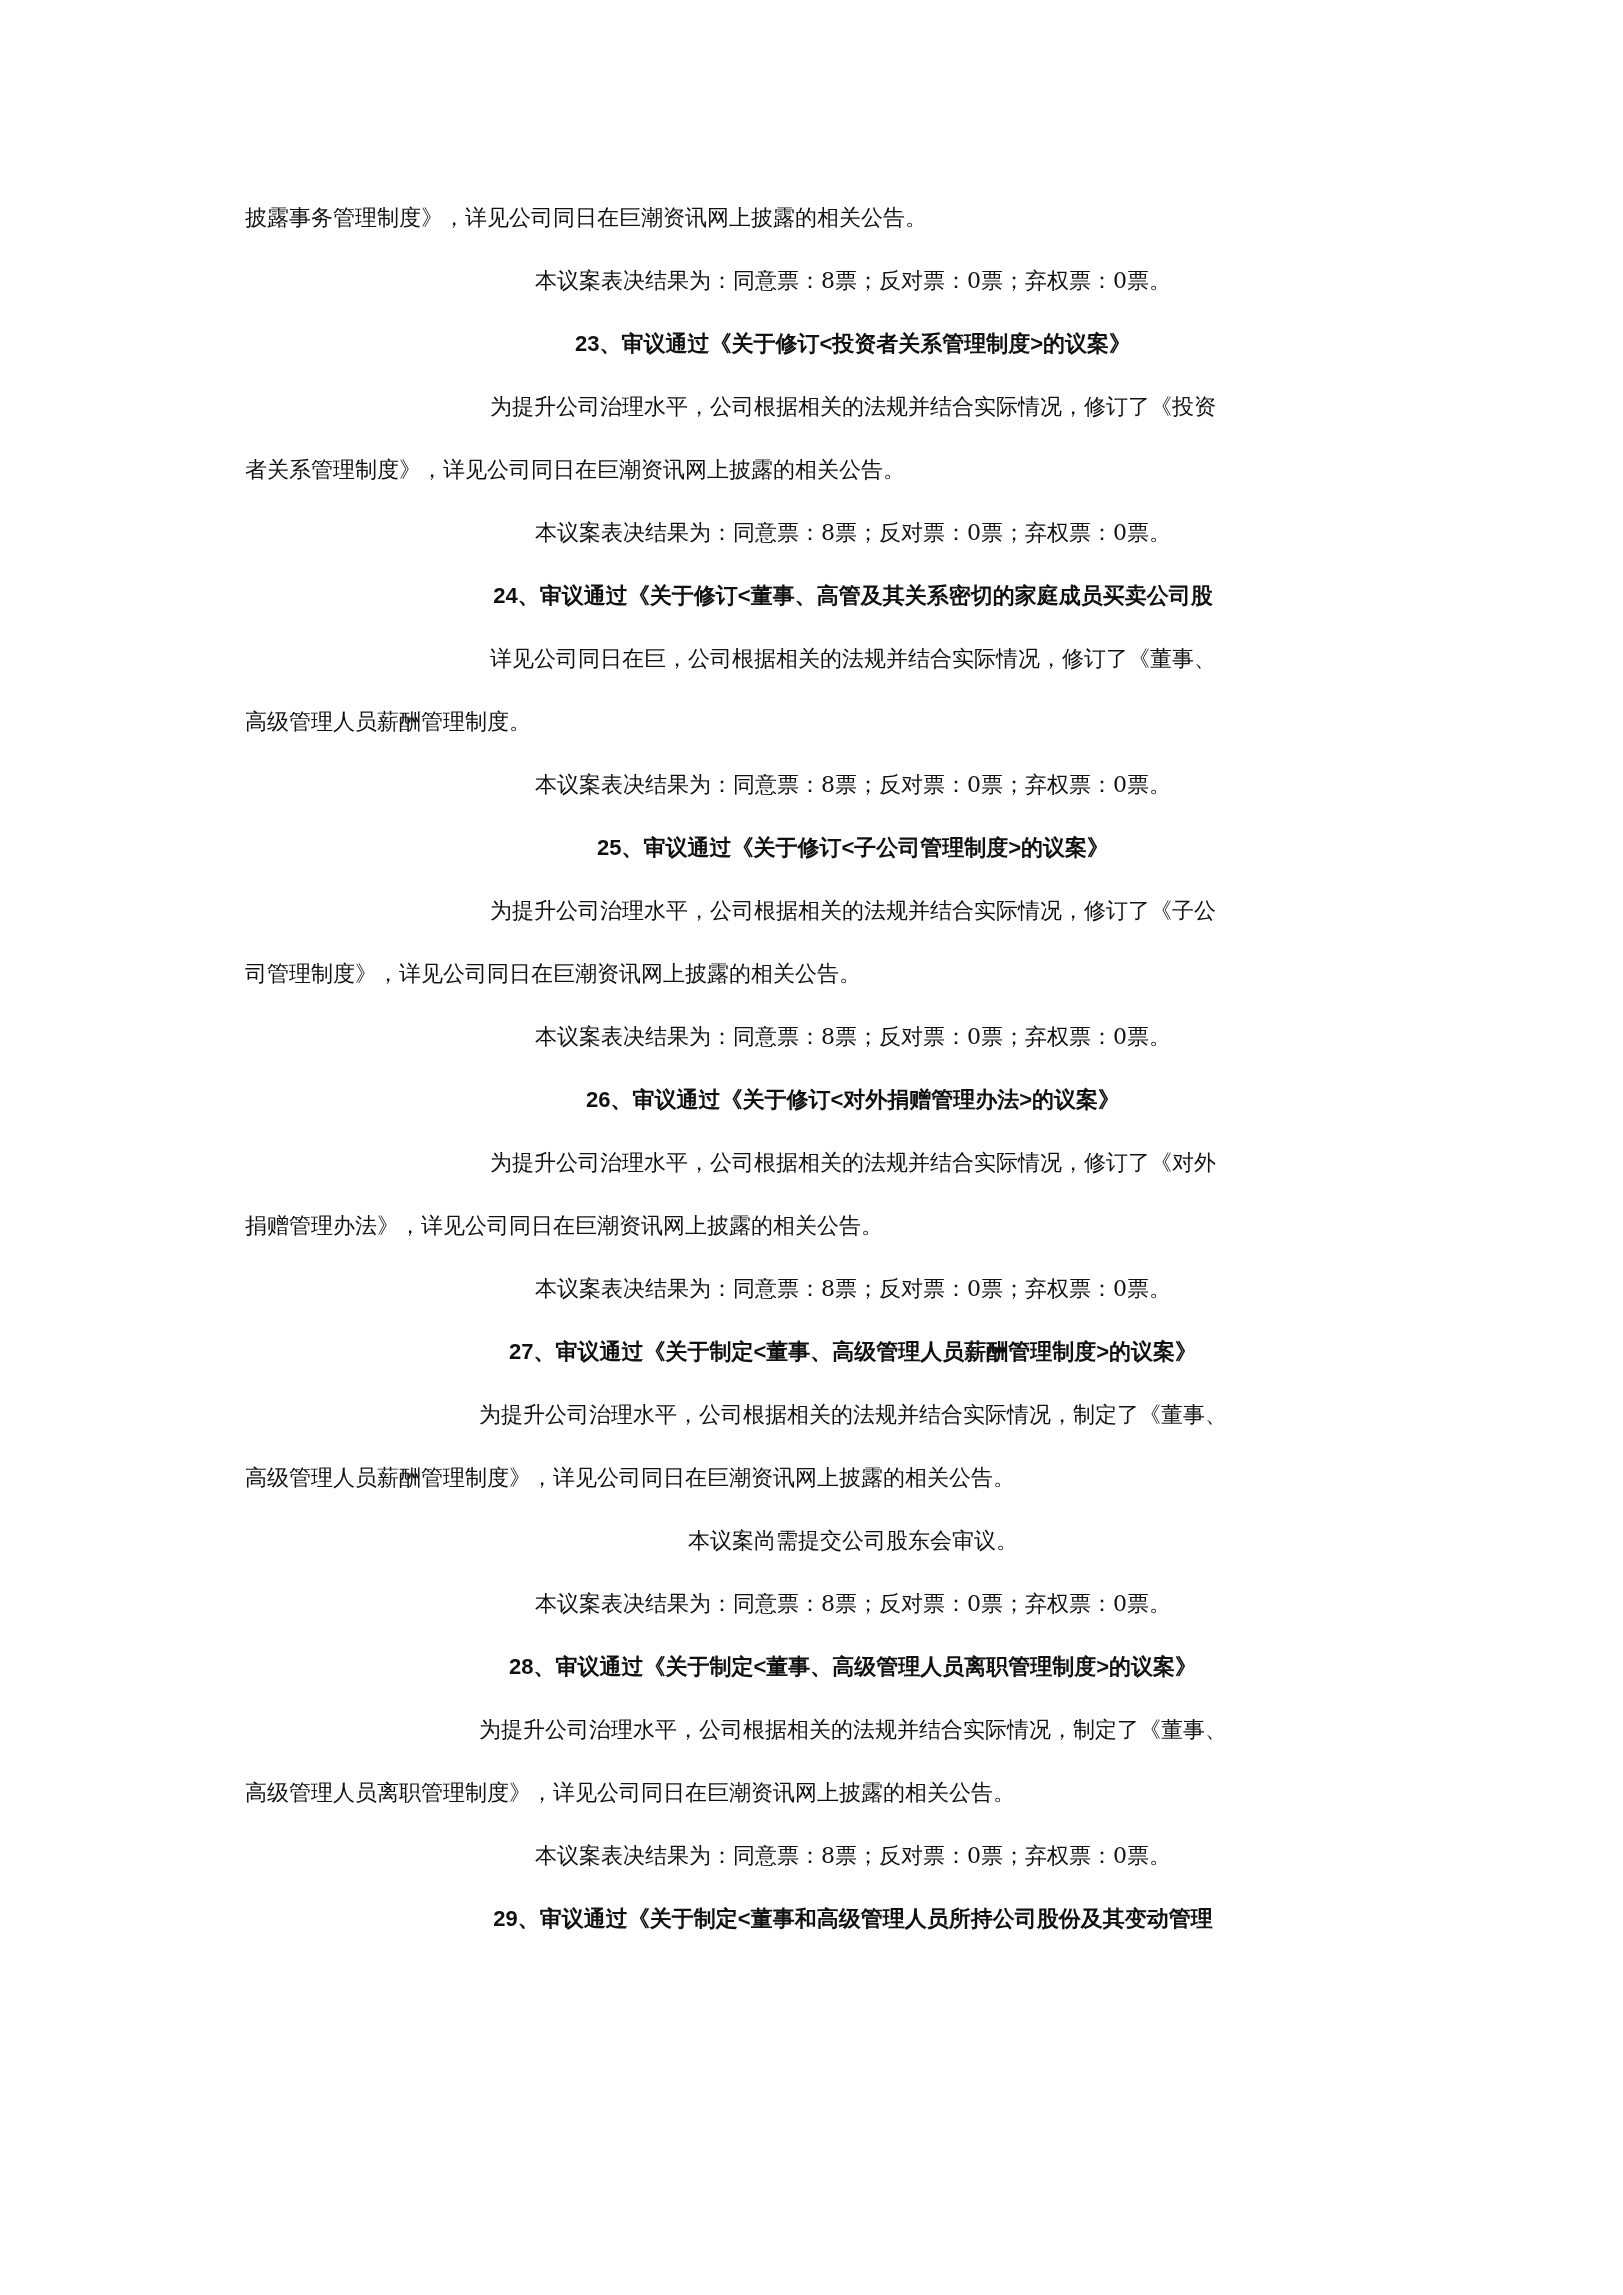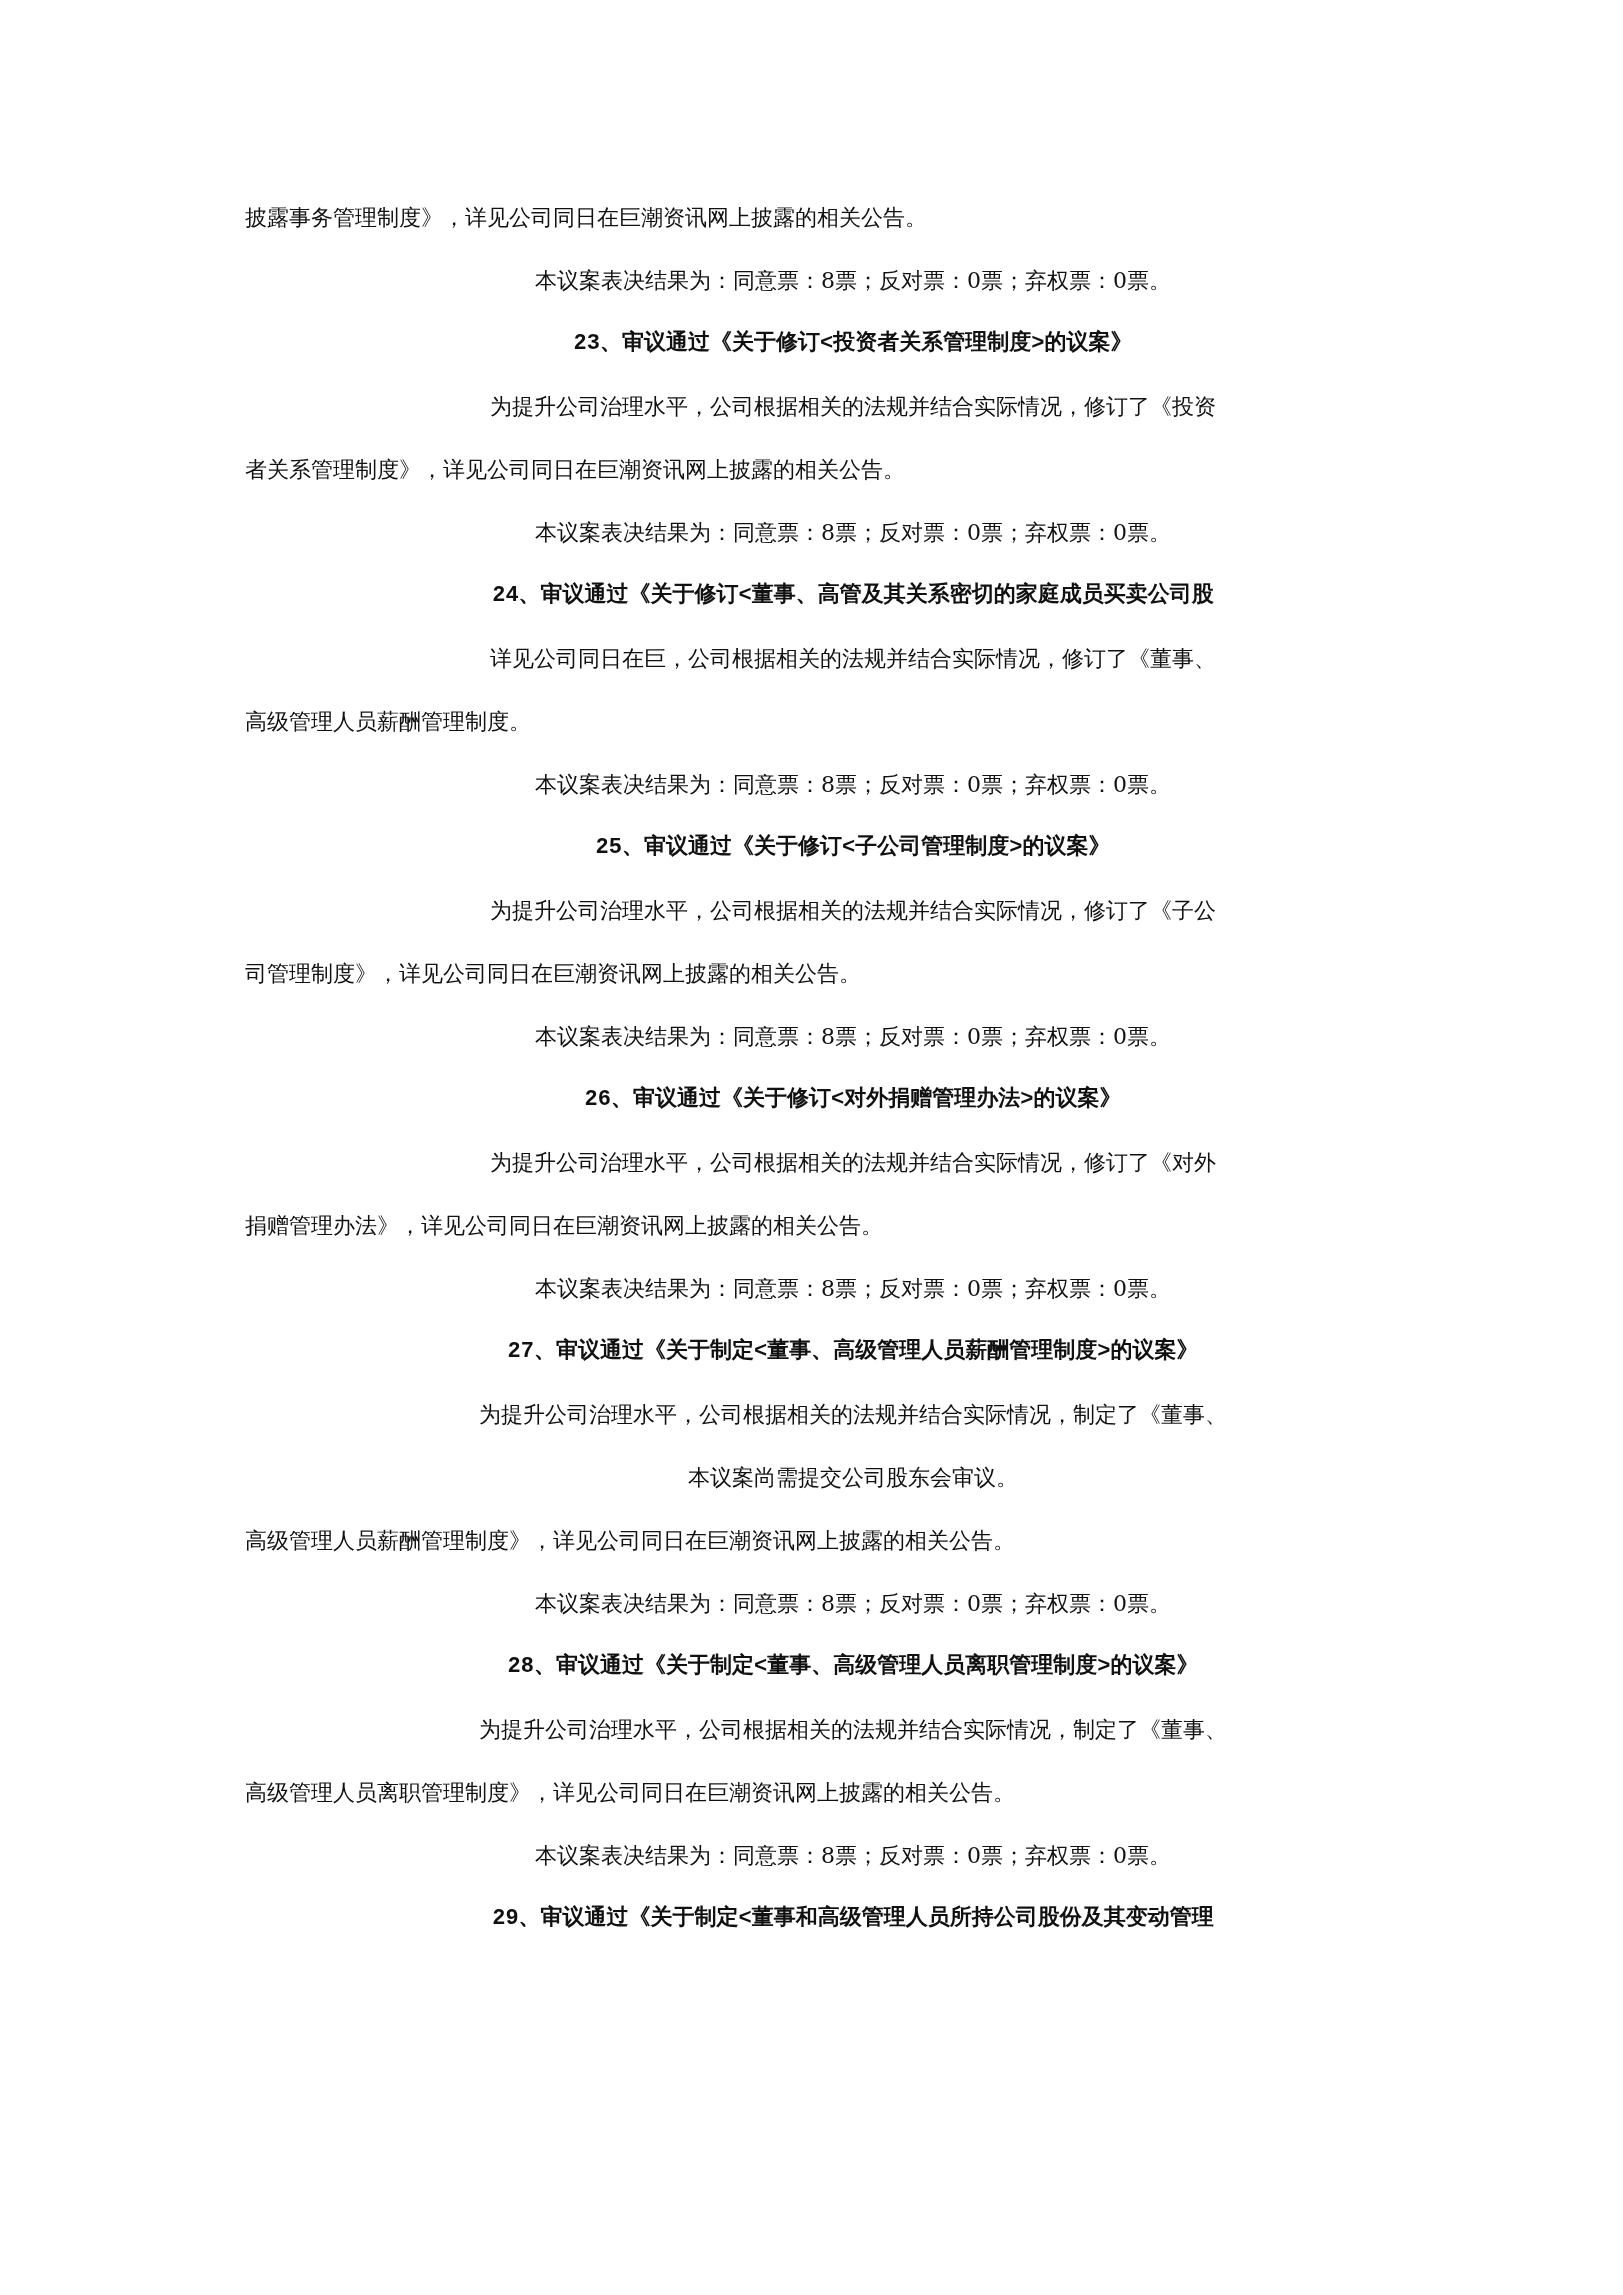--- a/index.html
+++ b/index.html
@@ -1,21 +1,21 @@
 <!DOCTYPE html>
 <html style="font-size:10.5px"><head>
 <meta charset="utf-8">
 <style>
   html, body { margin:0; padding:0; background:#ffffff; }
   body { width:1623px; height:2295px; position:relative; overflow:hidden; }
   .page { position:absolute; left:245px; top:194px; width:1153px;
           font-family:"DejaVu Serif","Liberation Serif",serif; color:#111; }
   .line { height:63px; line-height:47px; font-size:22px; white-space:nowrap; overflow:visible; }
   .indent { padding-left:63px;text-align:center; }
-  .bold { font-weight:bold; font-family:Liberation Mono, monospace; }
+  .bold { font-weight:bold; font-family:Liberation Sans, sans-serif; }
 </style>
 </head>
 <body>
 
 <div class="page">
   <div class="line">披露事务管理制度》，详见公司同日在巨潮资讯网上披露的相关公告。</div>
   <div class="line indent">本议案表决结果为：同意票：8票；反对票：0票；弃权票：0票。</div>
   <div class="line indent bold">23、审议通过《关于修订&lt;投资者关系管理制度&gt;的议案》</div>
   <div class="line indent">为提升公司治理水平，公司根据相关的法规并结合实际情况，修订了《投资</div>
   <div class="line">者关系管理制度》，详见公司同日在巨潮资讯网上披露的相关公告。</div>
@@ -27,22 +27,22 @@
   <div class="line indent bold">25、审议通过《关于修订&lt;子公司管理制度&gt;的议案》</div>
   <div class="line indent">为提升公司治理水平，公司根据相关的法规并结合实际情况，修订了《子公</div>
   <div class="line">司管理制度》，详见公司同日在巨潮资讯网上披露的相关公告。</div>
   <div class="line indent">本议案表决结果为：同意票：8票；反对票：0票；弃权票：0票。</div>
   <div class="line indent bold">26、审议通过《关于修订&lt;对外捐赠管理办法&gt;的议案》</div>
   <div class="line indent">为提升公司治理水平，公司根据相关的法规并结合实际情况，修订了《对外</div>
   <div class="line">捐赠管理办法》，详见公司同日在巨潮资讯网上披露的相关公告。</div>
   <div class="line indent">本议案表决结果为：同意票：8票；反对票：0票；弃权票：0票。</div>
   <div class="line indent bold">27、审议通过《关于制定&lt;董事、高级管理人员薪酬管理制度&gt;的议案》</div>
   <div class="line indent">为提升公司治理水平，公司根据相关的法规并结合实际情况，制定了《董事、</div>
+  <div class="line">高级管理人员薪酬管理制度》，详见公司同日在巨潮资讯网上披露的相关公告。</div>
   <div class="line indent">本议案尚需提交公司股东会审议。</div>
-  <div class="line">高级管理人员薪酬管理制度》，详见公司同日在巨潮资讯网上披露的相关公告。</div>
   <div class="line indent">本议案表决结果为：同意票：8票；反对票：0票；弃权票：0票。</div>
   <div class="line indent bold">28、审议通过《关于制定&lt;董事、高级管理人员离职管理制度&gt;的议案》</div>
   <div class="line indent">为提升公司治理水平，公司根据相关的法规并结合实际情况，制定了《董事、</div>
   <div class="line">高级管理人员离职管理制度》，详见公司同日在巨潮资讯网上披露的相关公告。</div>
   <div class="line indent">本议案表决结果为：同意票：8票；反对票：0票；弃权票：0票。</div>
   <div class="line indent bold">29、审议通过《关于制定&lt;董事和高级管理人员所持公司股份及其变动管理</div>
 </div>
 
 
 </body></html>

